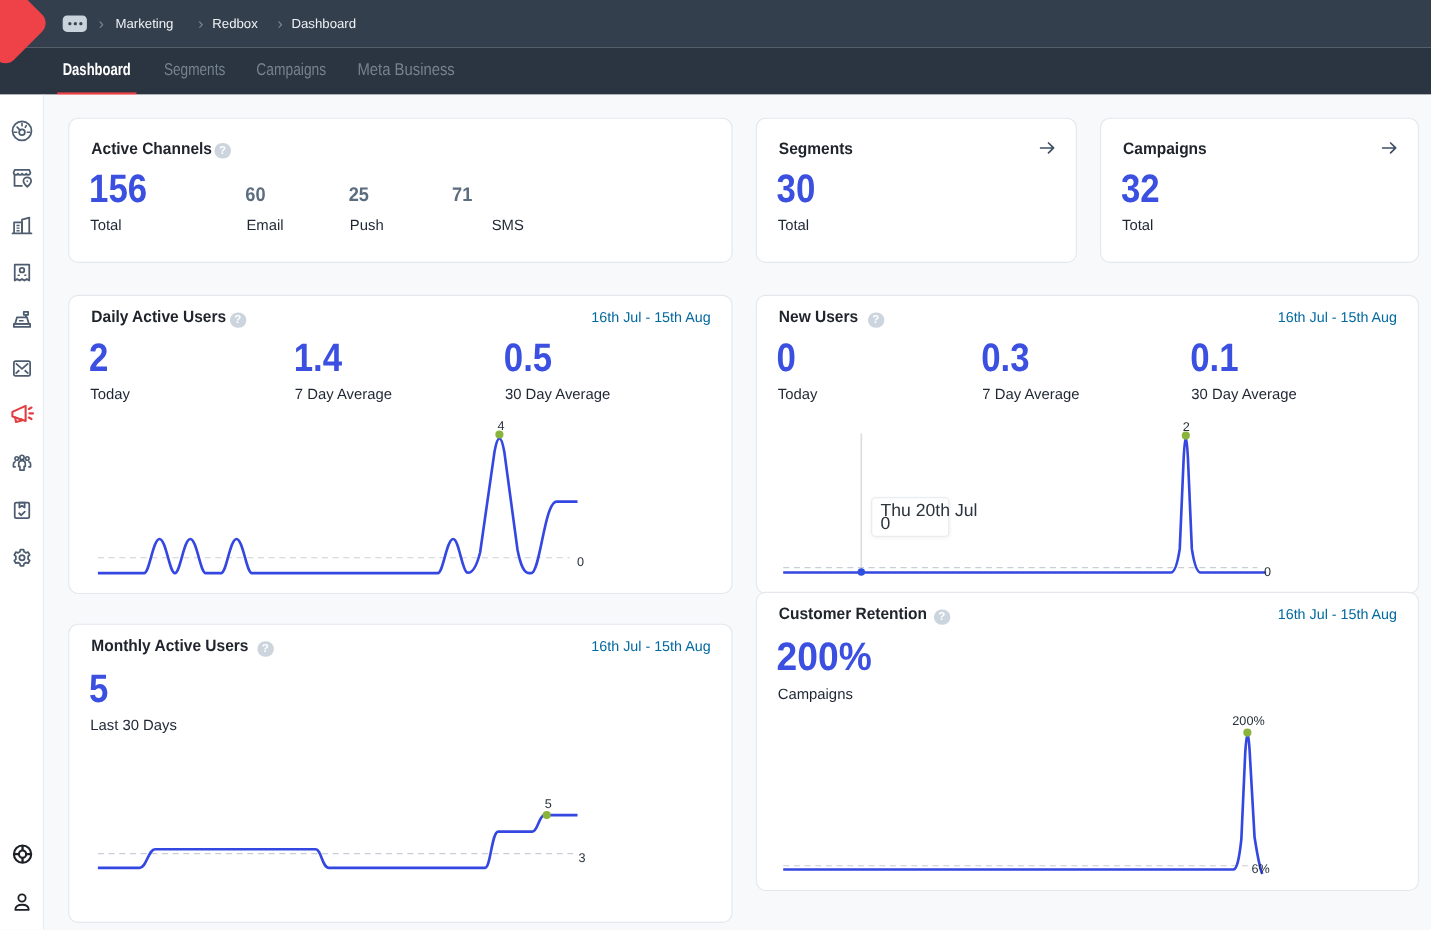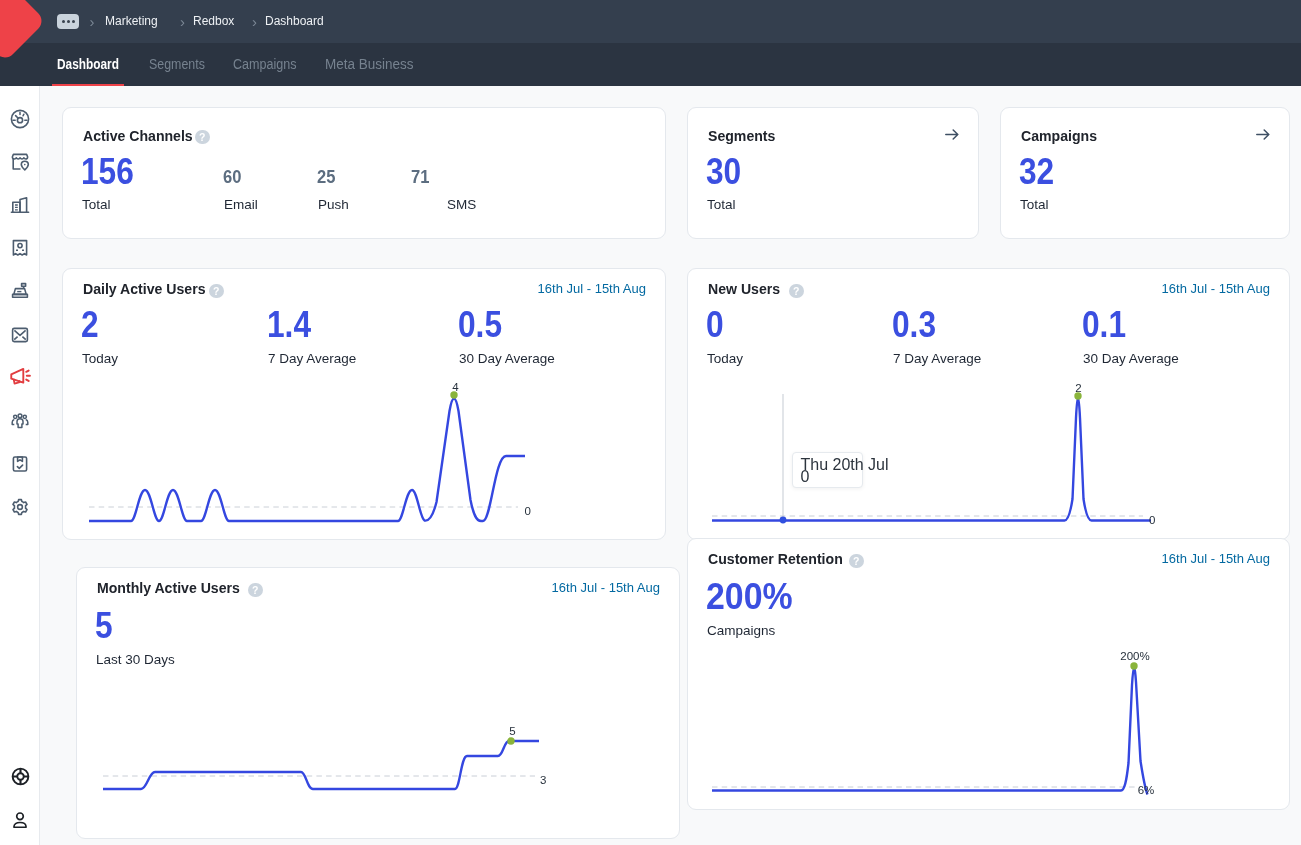--- a/index.html
+++ b/index.html
@@ -117,21 +117,21 @@
     <line x1="24" y1="247" x2="455" y2="247" stroke="#c9ced6" stroke-width="1" stroke-dasharray="5.5 4.2"></line>
     <path d="M24 251.5 H376.5 C380 251.5 382.5 243 384.5 230 L388 149 Q390 108 392 149 L395.5 230 C397.5 243 400 251.5 403.5 251.5 H463" fill="none" stroke="#3447e0" stroke-width="2.4" stroke-linejoin="round"></path>
     <circle cx="95" cy="251" r="3.4" fill="#3050df"></circle>
     <circle cx="390" cy="127" r="3.7" fill="#8ab43b"></circle>
     <text class="clabel" x="390.5" y="122.5" text-anchor="middle">2</text>
     <text class="clabel" x="461" y="255">0</text>
   </svg>
   <div class="abs" style="left:104px; top:183px; width:71px; height:36px; background:#fff; border:1px solid #e6eaee; border-radius:4px; box-shadow:0 1px 4px rgba(0,0,0,0.06); font-size:16px; color:#2c343d; padding:5.5px 0 0 7.5px; line-height:12.6px; white-space:nowrap;">Thu 20th Jul<br>0</div>
 </div>
 
-<div class="card" style="left:76px; top:567px; width:604px; height:272px;">
+<div class="card" style="left:62px; top:567px; width:604px; height:272px;">
   <div class="ctitle">Monthly Active Users</div>
   <div class="qmark" style="left:171px;">?</div>
   <div class="cdate">16th Jul - 15th Aug</div>
   <div class="bignum" style="left:18px; top:40px;">5</div>
   <div class="lbl" style="left:19px; top:84px;">Last 30 Days</div>
   <svg class="chart" width="604" height="272" viewBox="0 0 604 272">
     <line x1="26" y1="208" x2="458" y2="208" stroke="#c9ced6" stroke-width="1" stroke-dasharray="5.5 4.2"></line>
     <path d="M26 221 H64 C70 221 72 204 78 204 H224 C229 204 230 221 236 221 H378 C383 221 384 188 390 188 H421 C426 188 427 173 432 173 H462" fill="none" stroke="#3447e0" stroke-width="2.4" stroke-linejoin="round"></path>
     <circle cx="434" cy="173" r="3.7" fill="#8ab43b"></circle>
     <text class="clabel" x="435.5" y="167" text-anchor="middle">5</text>

